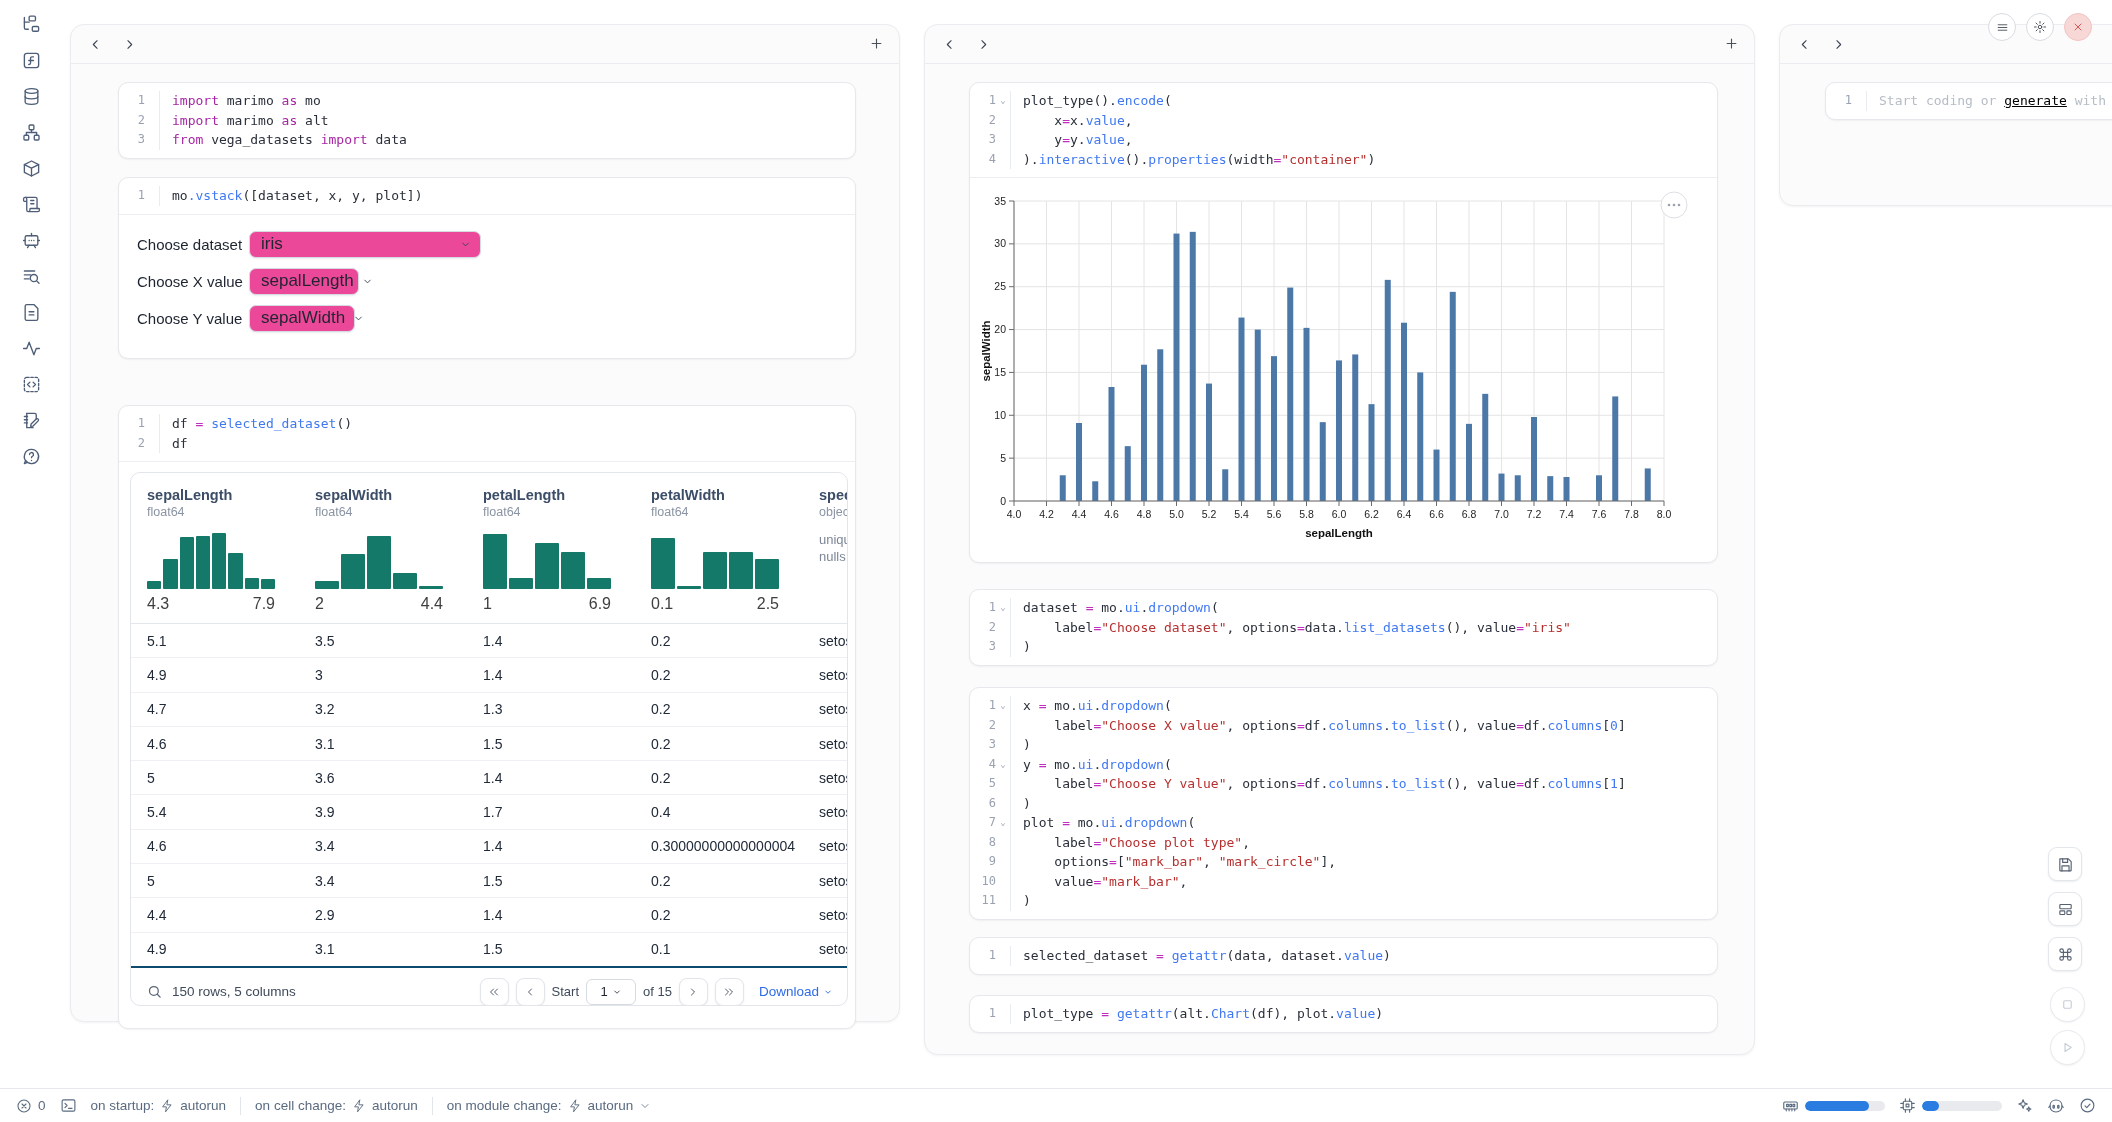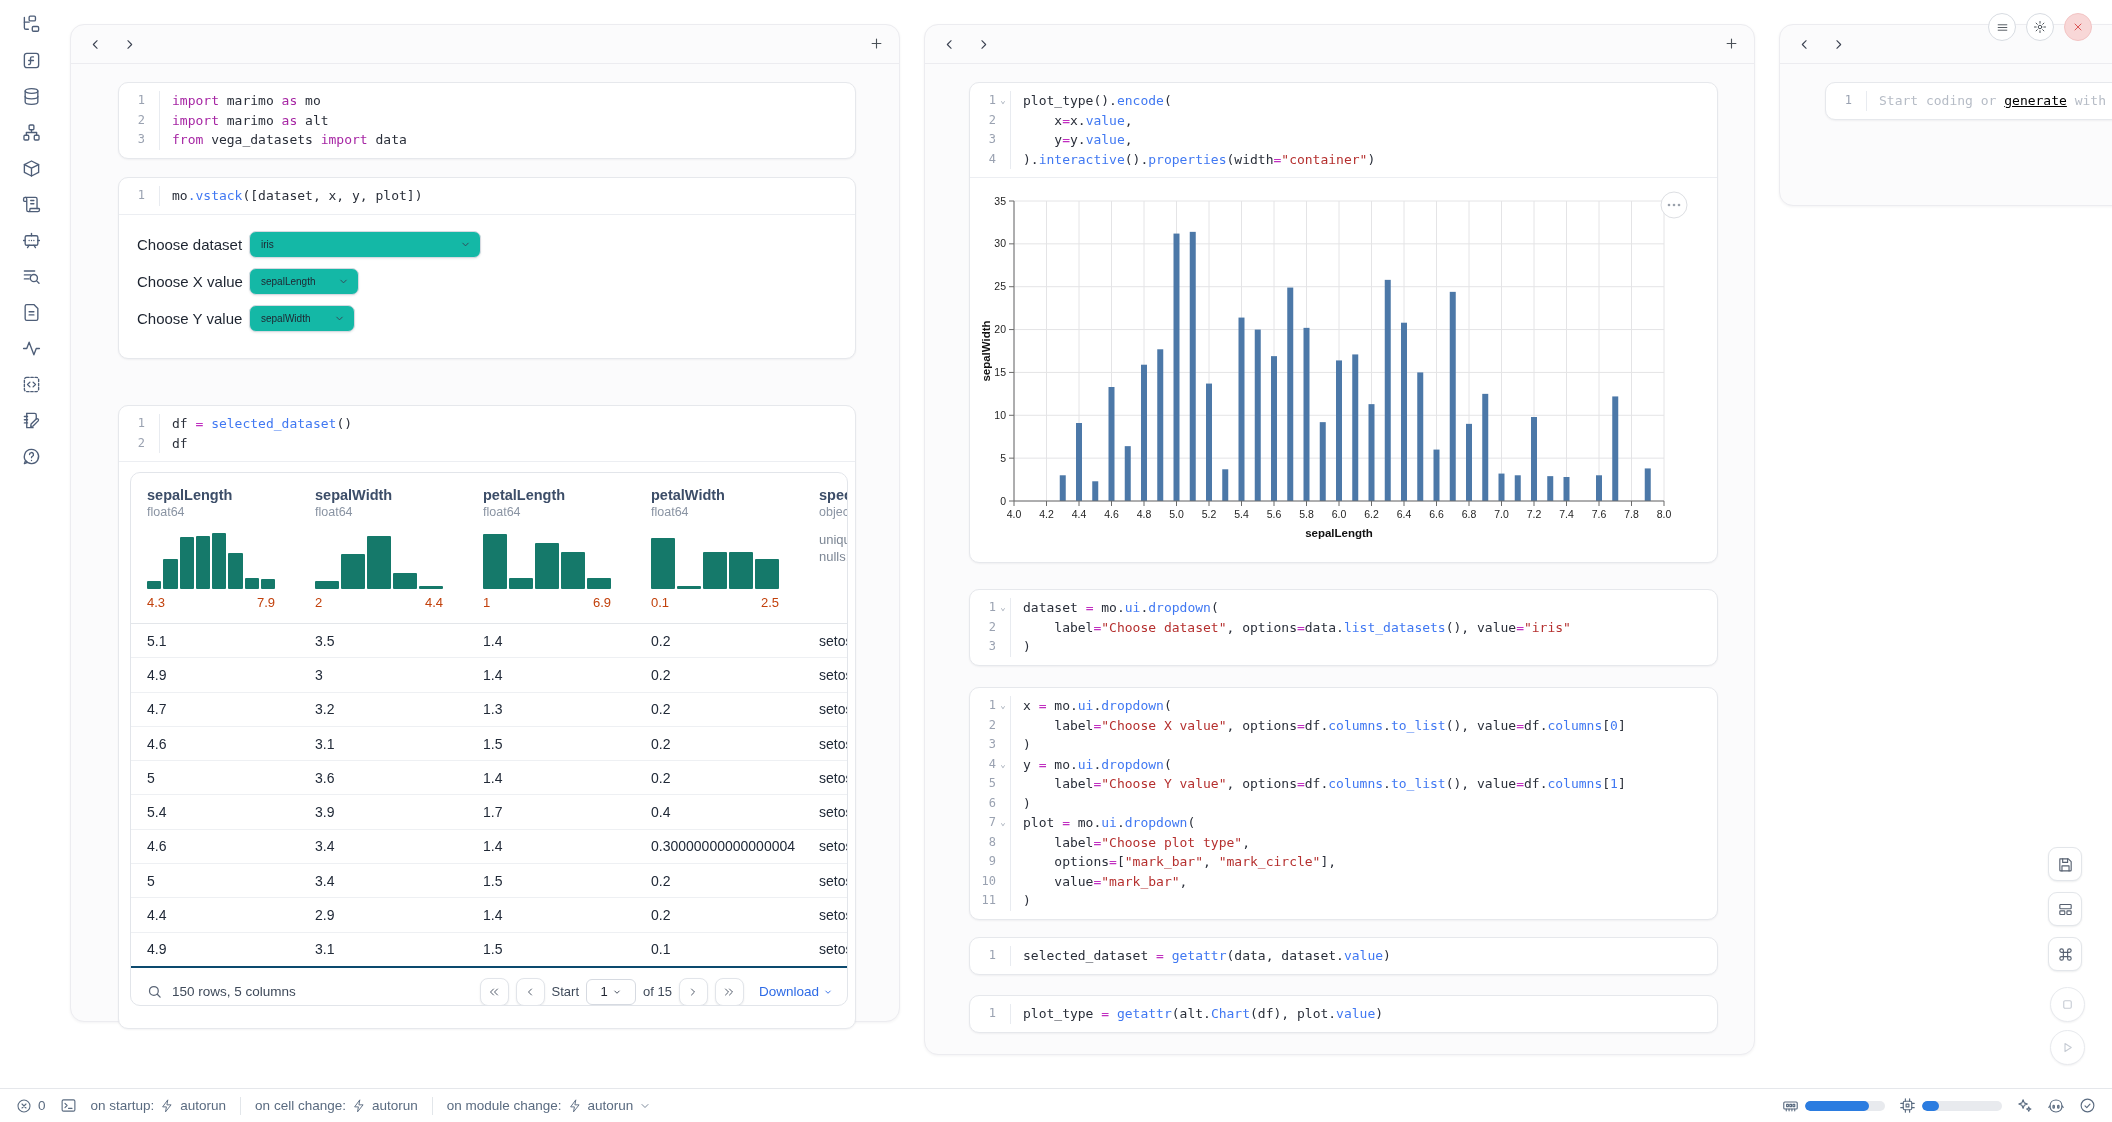--- a/index.html
+++ b/index.html
@@ -28,34 +28,34 @@
   .fold{width:14px;text-align:center;color:#97a0ae;font-size:9px;flex:none;}
   .gsep{width:1px;background:#e8ebf0;flex:none;margin-right:12px;}
   .lc{white-space:pre;color:#2a2f3a;}
   .tk-d{color:#2a2f3a}.tk-k{color:#a626a4}.tk-f{color:#4078f2}.tk-o{color:#c02ec0}.tk-s{color:#b5302f}.tk-n{color:#4078f2}
   .tk-p{color:#b6bcc6}.tk-pu{color:#000000;text-decoration:underline}
   .cell-divider{border-top:1px solid #eceef2;}
   
   .opt-out{padding:16px 18px;}
   .opt-row{display:flex;align-items:center;margin-bottom:10px;height:27px;}
   .opt-label{font-size:15px;color:#1d2430;width:112px;flex:none;}
-  .select{height:27px;border:1px solid #d6dae1;border-radius:7px;background:#14b8a6;box-shadow:0 1px 2px rgba(15,23,42,.08);display:flex;align-items:center;justify-content:space-between;padding:0 9px 0 11px;box-sizing:border-box;font-size:10px;color:#1f2430;cursor:pointer;}
+  .select{height:27px;border:1px solid #d6dae1;border-radius:7px;background:#ec4899;box-shadow:0 1px 2px rgba(15,23,42,.08);display:flex;align-items:center;justify-content:space-between;padding:0 9px 0 11px;box-sizing:border-box;font-size:17px;color:#1f2430;cursor:pointer;}
   .select svg{stroke:#374151;fill:none;stroke-width:2;stroke-linecap:round;stroke-linejoin:round;flex:none;margin-left:8px;}
   
   .twrap{position:absolute;border:1px solid #e2e5ea;border-radius:10px;background:#fff;overflow:hidden;box-sizing:border-box;}
   .tclip{width:716px;overflow:hidden;}
   .tgrid{width:852px;}
   .thead-row,.trow{display:grid;grid-template-columns:168px 168px 168px 168px 180px;}
   .thead-row{height:150px;border-bottom:1px solid #e3e6ea;}
   .thcell{padding:14px 10px 0 16px;box-sizing:border-box;}
   .cname{font-size:14.5px;font-weight:700;color:#3c4d68;}
   .cdtype{font-size:12.5px;color:#8a94a3;margin-top:2px;}
   .hist{height:60px;margin-top:10px;width:128px;display:flex;align-items:flex-end;gap:2px;}
   .hbar{flex:1;background:#15796a;border-radius:1px;}
-  .hrange{width:128px;display:flex;justify-content:space-between;font-size:13px;color:#c2410c;margin-top:6px;}
+  .hrange{width:128px;display:flex;justify-content:space-between;font-size:16px;color:#404040;margin-top:6px;}
   .cstats{margin-top:12px;font-size:13px;color:#7d8795;line-height:17px;}
   .trow{height:33.3px;border-bottom:1px solid #eef0f3;align-items:center;}
   .trow:last-child{border-bottom:none;}
   .tcell{padding-left:16px;font-size:14px;color:#212a38;white-space:nowrap;overflow:hidden;}
   .tfoot{height:50px;border-top:2px solid #0c4a6e;display:flex;align-items:center;padding:0 14px 0 16px;box-sizing:border-box;width:716px;}
   .tsummary{font-size:13.5px;color:#3f4a5a;margin-left:10px;}
   .pgbtn{width:27px;height:26px;border:1px solid #e2e5ea;border-radius:8px;background:#fff;box-shadow:0 1px 2px rgba(15,23,42,.08);display:flex;align-items:center;justify-content:center;cursor:pointer;flex:none;}
   .pgbtn svg{stroke:#3f4a5a;fill:none;stroke-width:1.8;stroke-linecap:round;stroke-linejoin:round;}
   .pglabel{font-size:13px;color:#3f4a5a;}
   .pgselect{height:24px;min-width:38px;border:1px solid #d6dae1;border-radius:6px;display:flex;align-items:center;justify-content:center;gap:4px;font-size:13px;color:#1f2430;padding:0 5px;cursor:pointer;background:#fff;}

